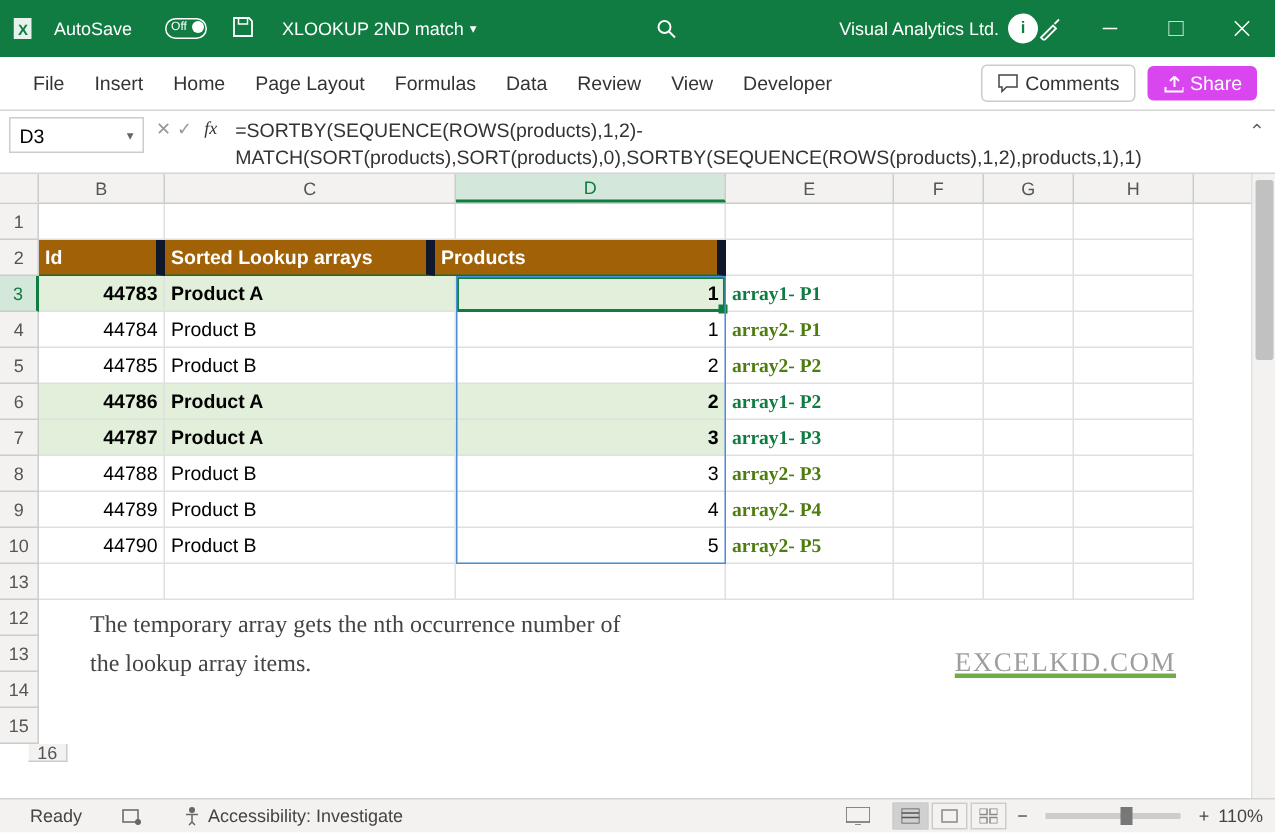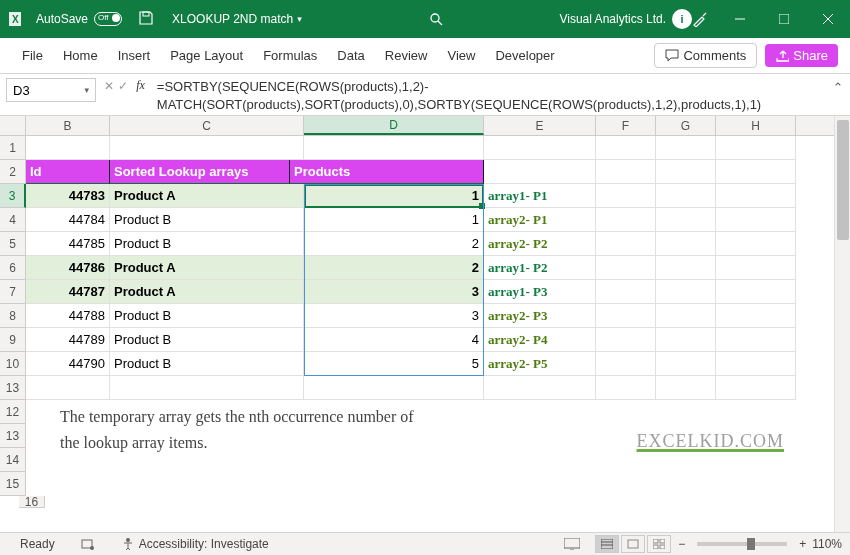--- a/index.html
+++ b/index.html
@@ -1,21 +1,21 @@
 <!DOCTYPE html>
 <html><head>
 <meta charset="utf-8">
 <style>
 * { box-sizing: border-box; margin: 0; padding: 0; font-family: "Segoe UI", Arial, sans-serif; }
 body { width: 850px; height: 555px; background: #fff; overflow: hidden; position: relative; }
 
 
 .titlebar { height: 38px; background: #107c41; display: flex; align-items: center; color: #fff; font-size: 12px; }
 .titlebar .excel-logo { width: 20px; height: 20px; margin: 0 8px; display: flex; align-items: center; justify-content: center; }
-.titlebar .autosave { display: flex; align-items: center; gap: 6px; margin-right: 10px; }
+.titlebar .autosave { display: flex; align-items: center; gap: 22px; margin-right: 10px; }
 .titlebar .toggle { width: 28px; height: 14px; border: 1px solid #fff; border-radius: 8px; position: relative; }
 .titlebar .toggle::after { content: ""; position: absolute; width: 8px; height: 8px; background: #fff; border-radius: 50%; right: 1px; top: 1px; }
 .titlebar .save-icon { width: 18px; height: 18px; margin: 0 6px; }
 .titlebar .filename { margin: 0 10px; display: flex; align-items: center; gap: 4px; }
 .titlebar .search-area { flex: 1; display: flex; justify-content: center; }
 .titlebar .right-cluster { display: flex; align-items: center; gap: 14px; margin-right: 10px; }
 .titlebar .winbtn { width: 44px; height: 38px; display: flex; align-items: center; justify-content: center; }
 .titlebar .company { display: flex; align-items: center; gap: 6px; }
 .titlebar .avatar { width: 20px; height: 20px; background: #fff; border-radius: 50%; display: flex; align-items: center; justify-content: center; color: #107c41; font-weight: bold; font-size: 11px; }
 
@@ -47,21 +47,21 @@
 .row-h.sel { background: #d3e8db; color: #107c41; border-right: 2px solid #107c41; }
 .cell { border-right: 1px solid #e0e0e0; border-bottom: 1px solid #e0e0e0; font-size: 13px; display: flex; align-items: center; padding: 0 4px; overflow: hidden; }
 .w-b { width: 84px; }
 .w-c { width: 194px; }
 .w-d { width: 180px; }
 .w-e { width: 112px; }
 .w-f { width: 60px; }
 .w-g { width: 60px; }
 .w-h { width: 80px; }
 
-.hdr-cell { background: #d946ef; color: #fff; font-weight: bold; border-right: 1px solid #0f172a; border-bottom: 1px solid #0e6e39; }
+.hdr-cell { background: #a16207; color: #fff; font-weight: bold; border-right: 6px solid #0f172a; border-bottom: 1px solid #0e6e39; }
 .hl { background: #e2efda; font-weight: bold; }
 .num { justify-content: flex-end; }
 .annot { font-family: "Segoe Script", "Comic Sans MS", cursive; color: #4d7c0f; font-weight: bold; font-size: 13px; }
 .annot.green { color: #107c41; }
 .note-text { font-family: "Segoe Script", "Comic Sans MS", cursive; color: #444; font-size: 16px; position: absolute; left: 60px; width: 360px; line-height: 26px; }
 
 .sel-box { position: absolute; border: 2px solid #107c41; pointer-events: none; }
 .sel-handle { position: absolute; width: 6px; height: 6px; background: #107c41; bottom: -3px; right: -3px; }
 .spill-box { position: absolute; border: 1px solid #4a90d9; pointer-events: none; }
 
@@ -138,22 +138,22 @@
   <div class="winbtn">
       <svg width="10" height="10">
         <line x1="0" y1="0" x2="10" y2="10" stroke="#fff"></line>
         <line x1="10" y1="0" x2="0" y2="10" stroke="#fff"></line>
       </svg>
     </div>
 </div>
 
 <div class="ribbon">
   <div class="tab">File</div>
+  <div class="tab">Insert</div>
   <div class="tab">Home</div>
-  <div class="tab">Insert</div>
   <div class="tab">Page Layout</div>
   <div class="tab">Formulas</div>
   <div class="tab">Data</div>
   <div class="tab">Review</div>
   <div class="tab">View</div>
   <div class="tab">Developer</div>
   <div class="spacer"></div>
   <div class="comments-btn">
     <svg width="14" height="14">
         <path d="M1 1h12v8H6l-3 3V9H1z" fill="none" stroke="#444"></path>

